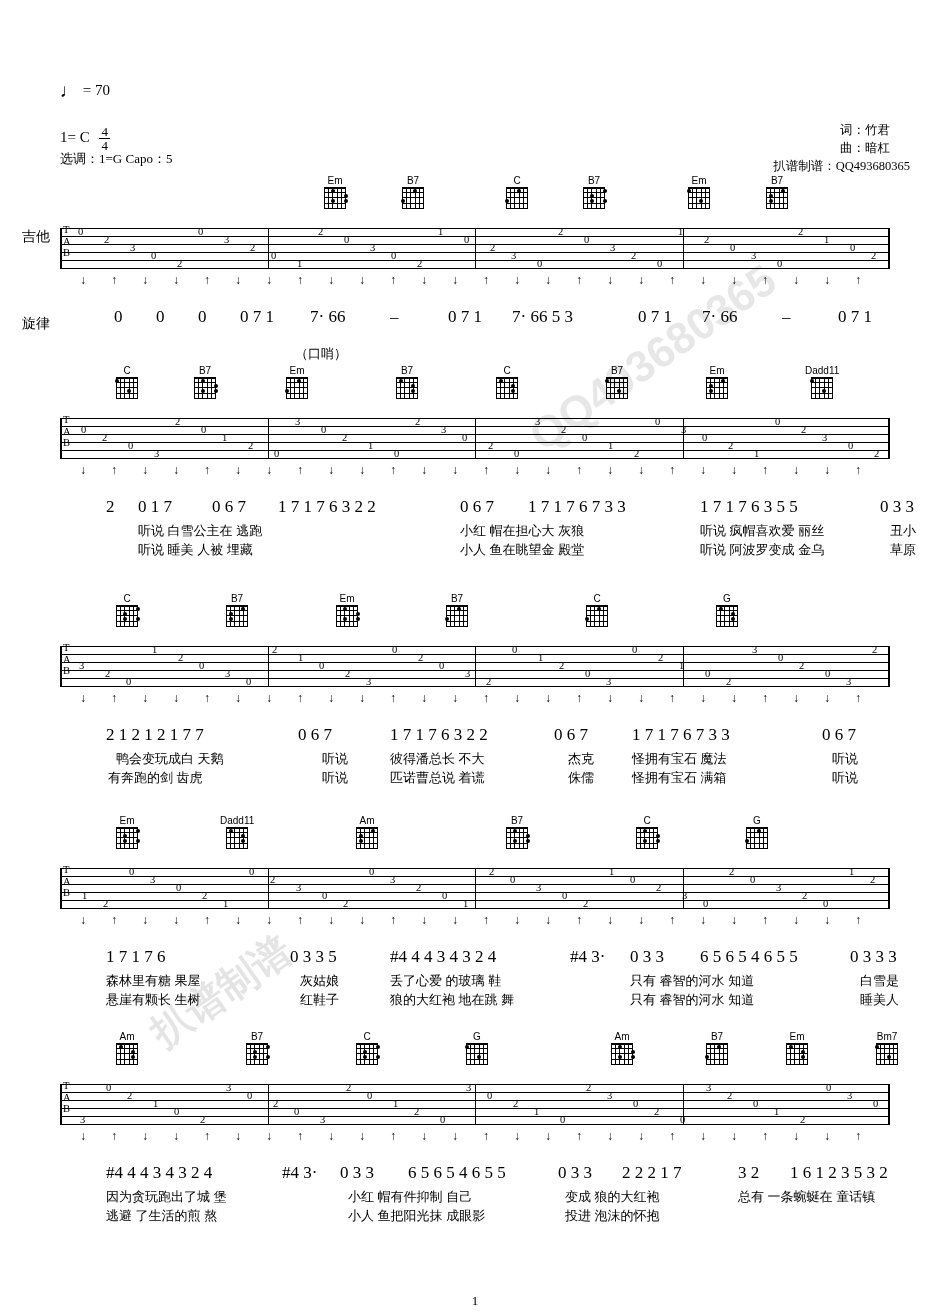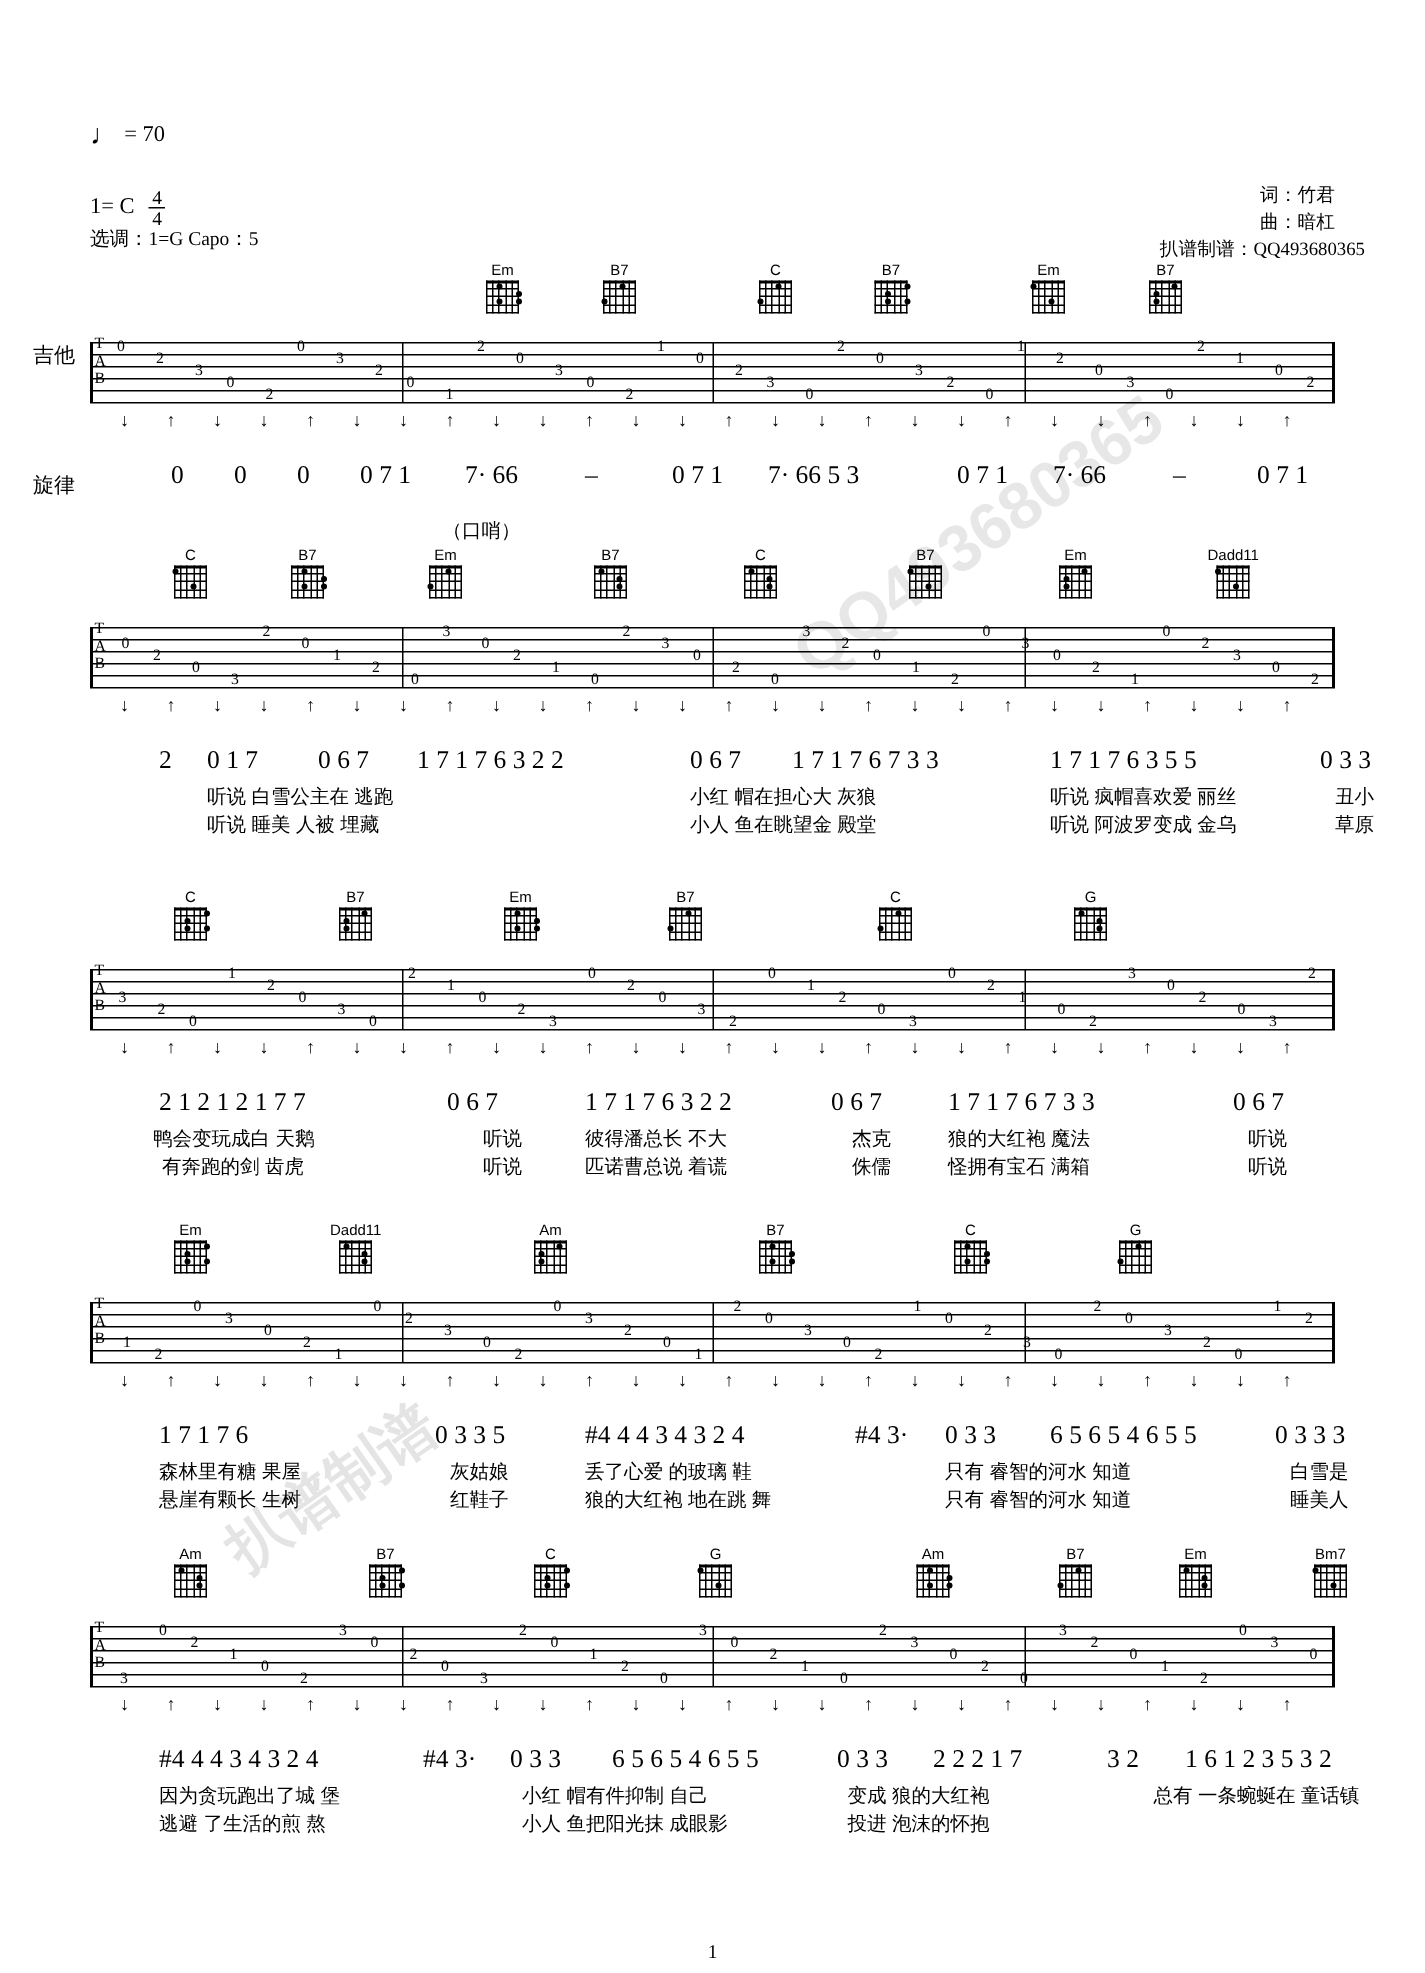--- a/index.html
+++ b/index.html
@@ -772,29 +772,29 @@
         </div>
         <div class="melody" style="top: 86px;">
           <div class="mel" style="left: 46px;">2 1 2 1 2   1 7 7</div>
           <div class="mel" style="left: 238px;">0 6 7</div>
           <div class="mel" style="left: 330px;">1 7 1 7 6   3 2 2</div>
           <div class="mel" style="left: 494px;">0 6 7</div>
           <div class="mel" style="left: 572px;">1 7 1 7 6   7 3 3</div>
           <div class="mel" style="left: 762px;">0 6 7</div>
         </div>
         <div style="position: absolute; top: 110px; left: 0px; width: 100%;">
-          <div class="lyr" style="left: 42px; top: 0px; text-align: center;">鸭会变玩成白   天鹅</div>
+          <div class="lyr" style="left: 56px; top: 0px; text-align: center;">鸭会变玩成白   天鹅</div>
           <div class="lyr" style="left: 48px; top: 19px;">有奔跑的剑   齿虎</div>
           <div class="lyr" style="left: 262px; top: 0px;">听说</div>
           <div class="lyr" style="left: 262px; top: 19px;">听说</div>
           <div class="lyr" style="left: 330px; top: 0px;">彼得潘总长   不大</div>
           <div class="lyr" style="left: 330px; top: 19px;">匹诺曹总说   着谎</div>
           <div class="lyr" style="left: 508px; top: 0px;">杰克</div>
           <div class="lyr" style="left: 508px; top: 19px;">侏儒</div>
-          <div class="lyr" style="left: 572px; top: 0px;">狼的大红袍   魔法</div>
+          <div class="lyr" style="left: 572px; top: 0px;">怪拥有宝石   魔法</div>
           <div class="lyr" style="left: 572px; top: 19px;">怪拥有宝石   满箱</div>
           <div class="lyr" style="left: 772px; top: 0px;">听说</div>
           <div class="lyr" style="left: 772px; top: 19px;">听说</div>
         </div>
       </div>
       <div class="sys" style="top: 862px;">
         <div class="chords">
           <div class="chd" style="left: 50px;">
             <div class="nm">Em</div>
             <div class="grid">
@@ -1263,20 +1263,20 @@
           <div class="mel" style="left: 678px;">3 2</div>
           <div class="mel" style="left: 730px;">1 6 1 2 3 5 3 2</div>
         </div>
         <div style="position: absolute; top: 110px; left: 0px; width: 100%;">
           <div class="lyr" style="left: 46px; top: 0px;">因为贪玩跑出了城   堡</div>
           <div class="lyr" style="left: 46px; top: 19px;">逃避   了生活的煎   熬</div>
           <div class="lyr" style="left: 288px; top: 0px;">小红   帽有件抑制   自己</div>
           <div class="lyr" style="left: 288px; top: 19px;">小人   鱼把阳光抹   成眼影</div>
           <div class="lyr" style="left: 505px; top: 0px;">变成   狼的大红袍</div>
           <div class="lyr" style="left: 505px; top: 19px;">投进   泡沫的怀抱</div>
-          <div class="lyr" style="left: 678px; top: 0px; margin-left: 31px;">总有   一条蜿蜒在 童话镇</div>
+          <div class="lyr" style="left: 678px; top: 0px;">总有   一条蜿蜒在 童话镇</div>
         </div>
       </div>
     </div>
 
   <div class="pageno">1</div>
 <div style="position: absolute; left: 295px; top: 345px; font-size: 13px; font-family: &quot;Liberation Sans&quot;, sans-serif;">（口哨）</div>
   </div>
 
 </body></html>

